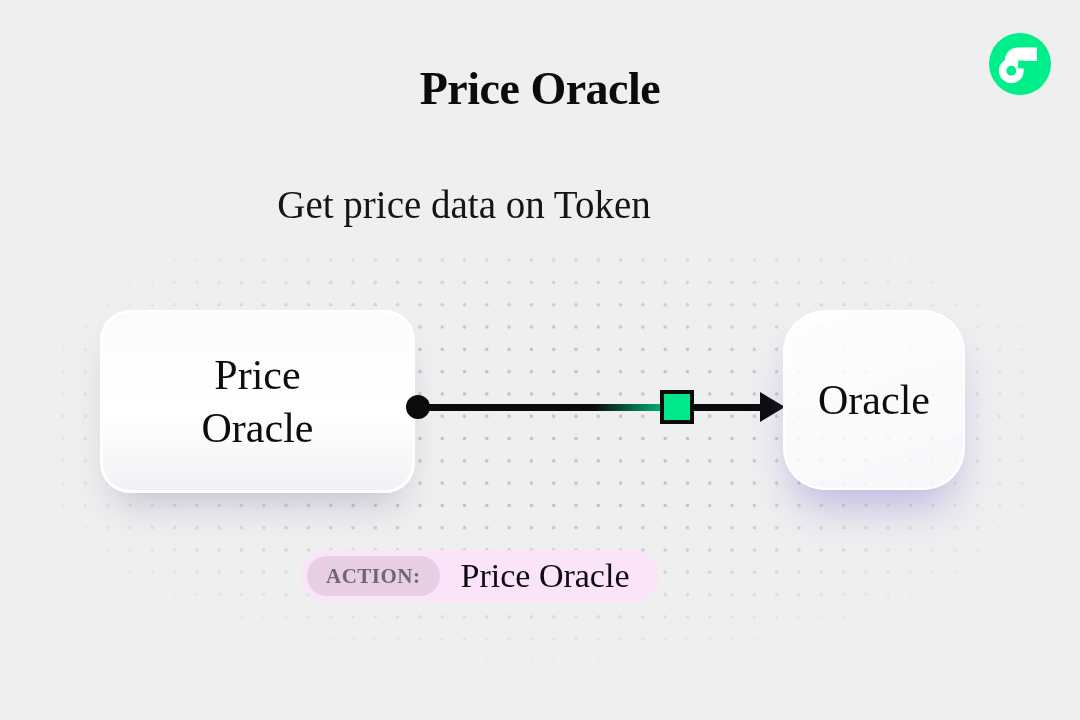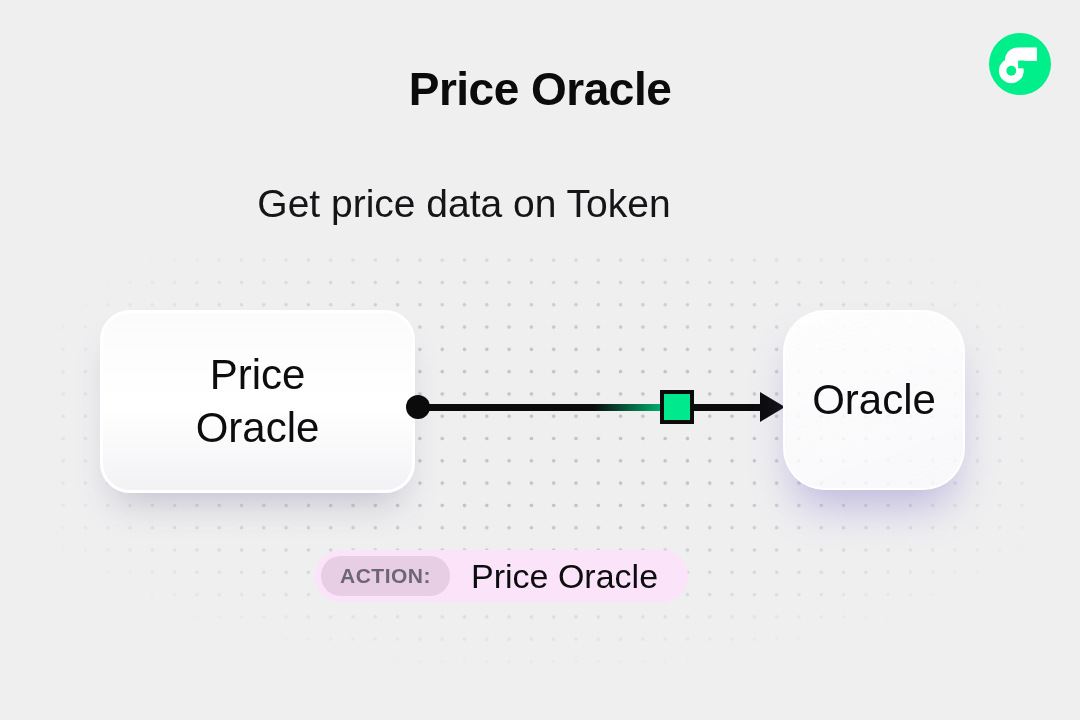--- a/index.html
+++ b/index.html
@@ -1,21 +1,21 @@
 <!DOCTYPE html>
 <html><head>
 <meta charset="utf-8">
 <style>
   html,body{margin:0;padding:0;background:#e4e4e6;}
   .canvas{
     position:relative;
     width:1080px;height:720px;
     background:#efeff0;
     overflow:hidden;
-    font-family:Liberation Sans, sans-serif;
+    font-family:Liberation Serif, serif;
     color:#0c0c0d;
   }
 
   
   .dots{
     position:absolute;left:45px;top:240px;width:995px;height:432px;
     background-image:radial-gradient(circle,#c2c2c7 1.8px,rgba(194,194,199,0) 2px);
     background-size:22.3px 22.3px;
     background-position:7px 9px;
     -webkit-mask-image:radial-gradient(ellipse 62% 62% at 50% 44%,#000 32%,rgba(0,0,0,.55) 62%,transparent 92%);
@@ -56,21 +56,21 @@
   .edge-green{position:absolute;left:594px;top:404px;width:66px;height:7px;
     background:linear-gradient(90deg,rgba(0,190,122,0) 0%,rgba(0,180,115,.95) 100%);}
   .edge-dot{position:absolute;left:406px;top:395px;width:24px;height:24px;border-radius:50%;background:#0b0b0c;}
   .edge-marker{position:absolute;left:660px;top:390px;width:34px;height:34px;box-sizing:border-box;
     background:#00e98c;border:4px solid #0b0b0c;}
   .edge-arrow{position:absolute;left:760px;top:392px;width:0;height:0;
     border-left:25px solid #0b0b0c;border-top:15px solid transparent;border-bottom:15px solid transparent;}
 
   
   .badge{
-    position:absolute;left:315px;top:550px;height:52px;border-radius:26px;
+    position:absolute;left:301px;top:550px;height:52px;border-radius:26px;
     background:#fbe3fa;display:inline-flex;align-items:center;padding:0 30px 0 6px;
   }
   .badge-label{
     display:inline-flex;align-items:center;height:40px;border-radius:20px;
     background:#e7cee5;color:#6d6775;font-size:21px;font-weight:700;
     letter-spacing:.5px;padding:0 19px;
   }
   .badge-value{margin-left:21px;font-size:34px;color:#0d0d0f;white-space:nowrap;}
 </style>
 </head>

